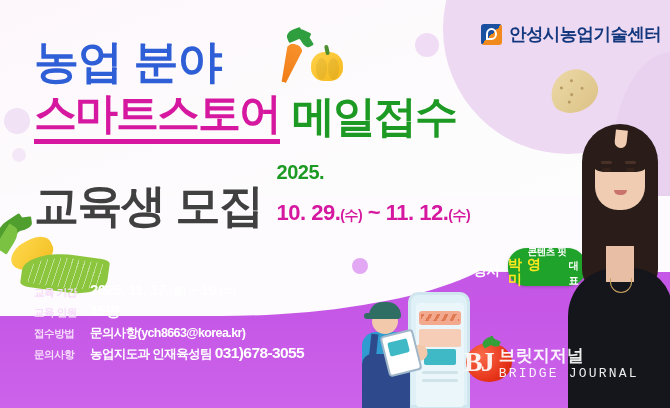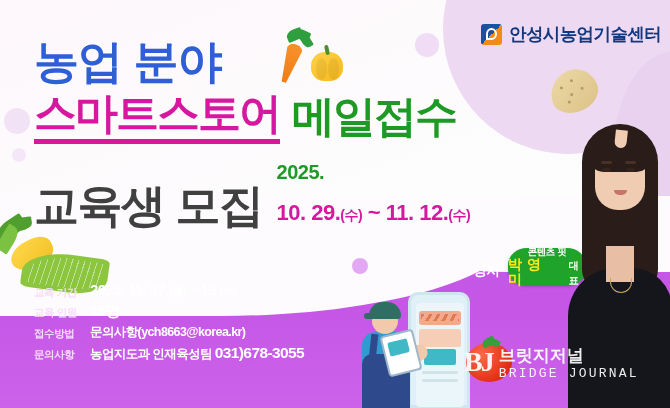--- a/index.html
+++ b/index.html
@@ -104,21 +104,21 @@
   }
   .date-range{
     font-size:22px;font-weight:bold;color:#d5189f;line-height:25px;letter-spacing:-0.5px;
     white-space:nowrap;
   }
   .date-range .dw{font-size:14px;}
   
   .info{
     position:absolute;left:34px;top:281px;color:#ffffff;width:330px;
   }
-  .info-row{display:flex;align-items:center;margin-bottom:3px;}
+  .info-row{display:flex;align-items:flex-end;margin-bottom:3px;}
   .info-row.tight{margin-bottom:2px;}
   .info-label{
     flex:none;width:56px;font-size:10.5px;font-weight:bold;color:#f6dcfb;
     letter-spacing:-0.4px;padding-top:4px;white-space:nowrap;
   }
   .info-value{
     font-size:15px;font-weight:bold;color:#ffffff;letter-spacing:-0.6px;
     line-height:18px;
   }
   .info-value.sm{font-size:12.5px;line-height:16px;}

